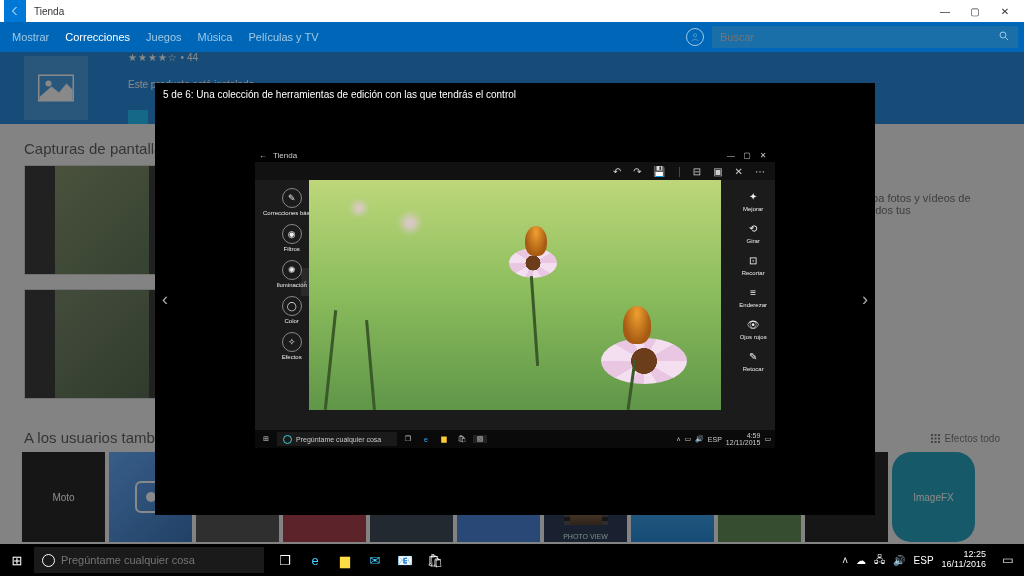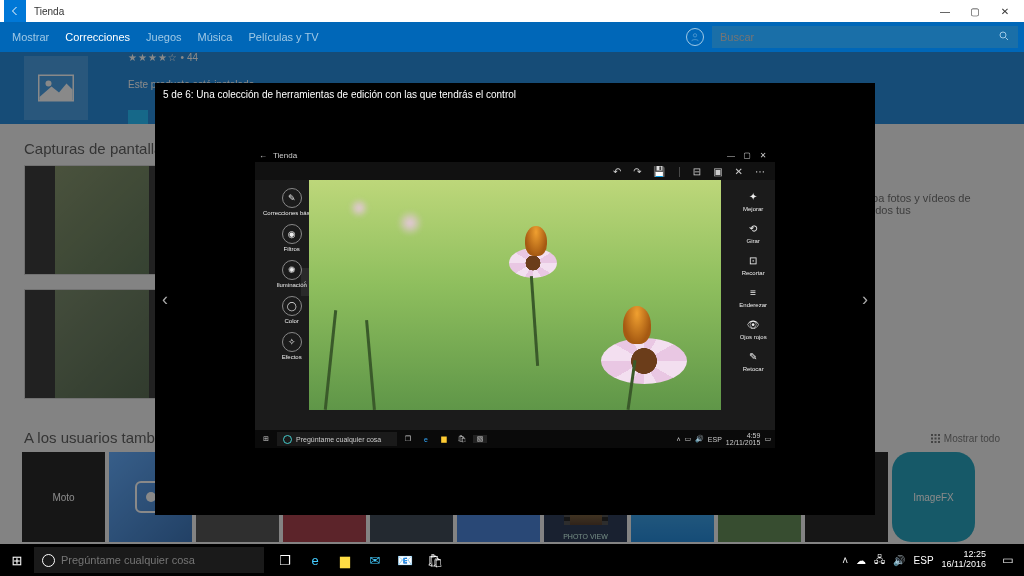--- a/index.html
+++ b/index.html
@@ -195,21 +195,21 @@
           <rect x="0" y="0" width="2" height="2" fill="#666"></rect>
           <rect x="3.5" y="0" width="2" height="2" fill="#666"></rect>
           <rect x="7" y="0" width="2" height="2" fill="#666"></rect>
           <rect x="0" y="3.5" width="2" height="2" fill="#666"></rect>
           <rect x="3.5" y="3.5" width="2" height="2" fill="#666"></rect>
           <rect x="7" y="3.5" width="2" height="2" fill="#666"></rect>
           <rect x="0" y="7" width="2" height="2" fill="#666"></rect>
           <rect x="3.5" y="7" width="2" height="2" fill="#666"></rect>
           <rect x="7" y="7" width="2" height="2" fill="#666"></rect>
         </svg></span>
-    <span>Mostrar todo</span>
+    <span>Efectos todo</span>
   </div>
   <div class="also-row">
     <div class="app a0">
         <span>Moto</span>
       </div>
     <div class="app a1"></div>
     <div class="app a2">
         <span>✦ PhotoWeaver</span>
       </div>
     <div class="app a3"></div>

